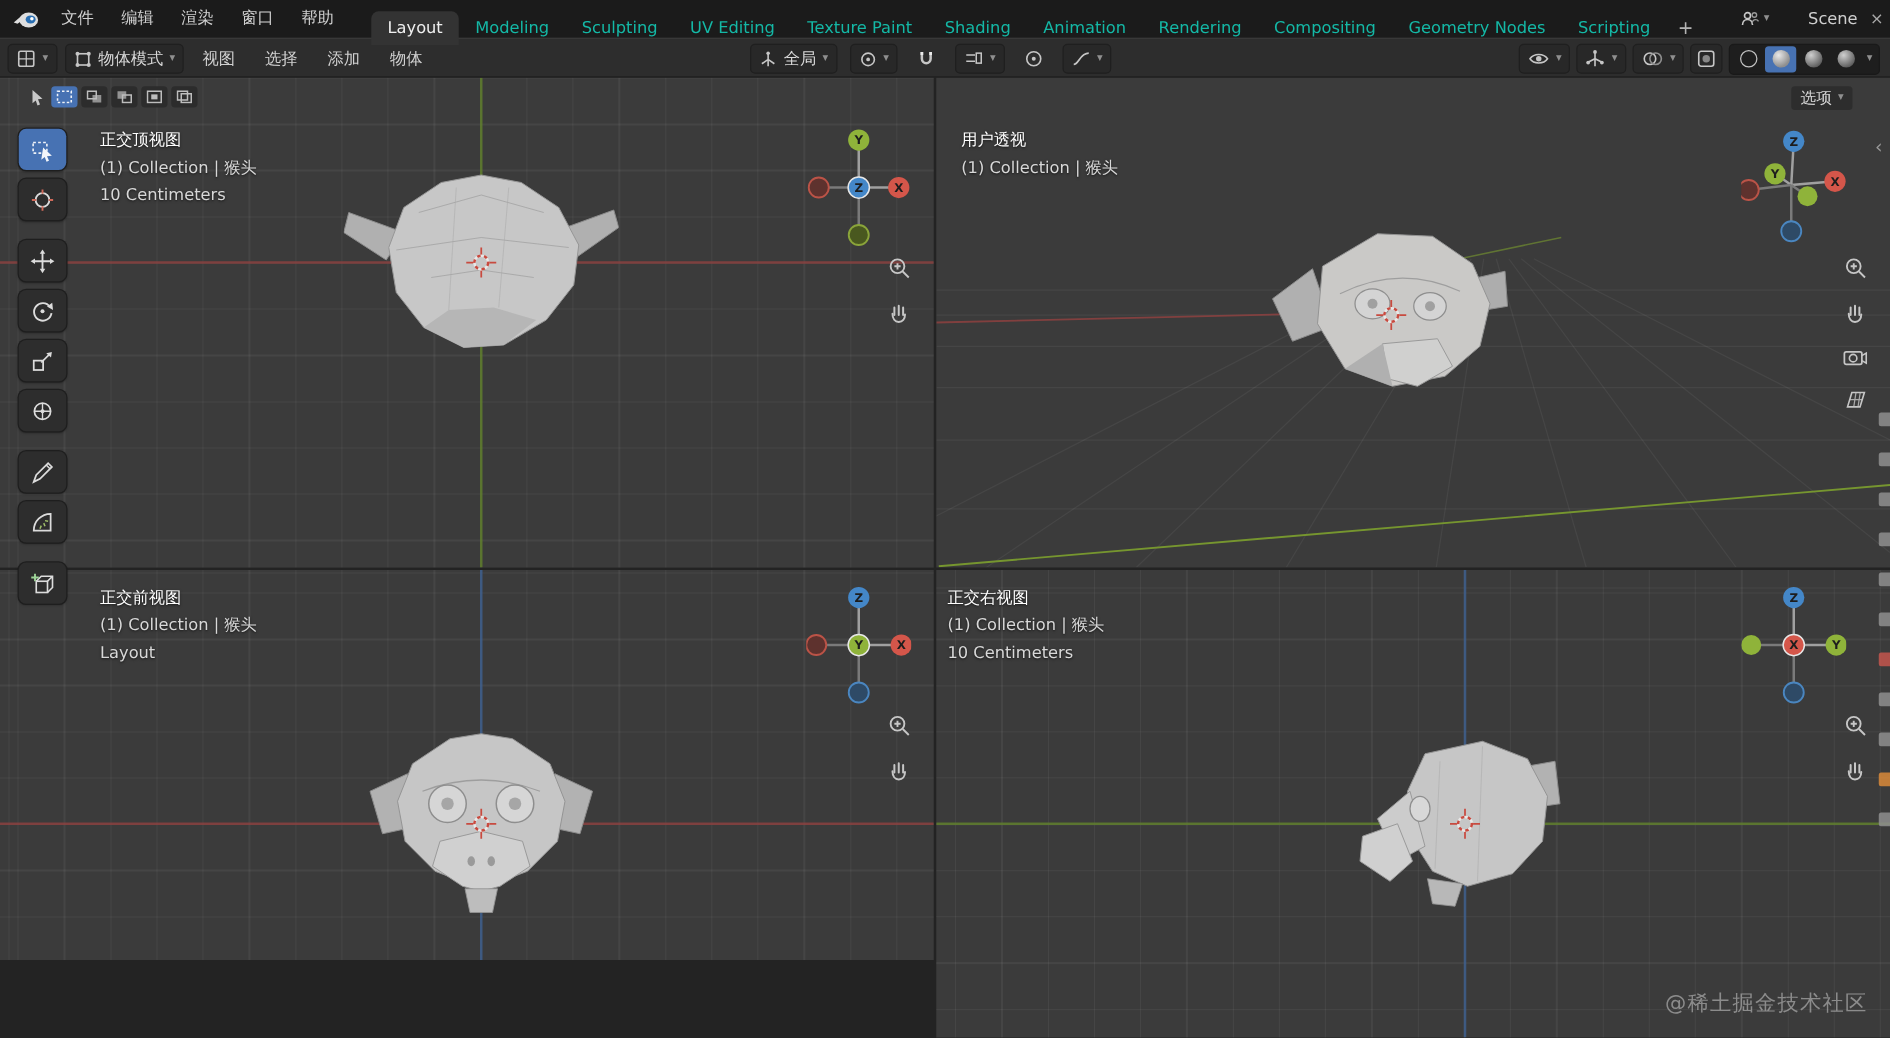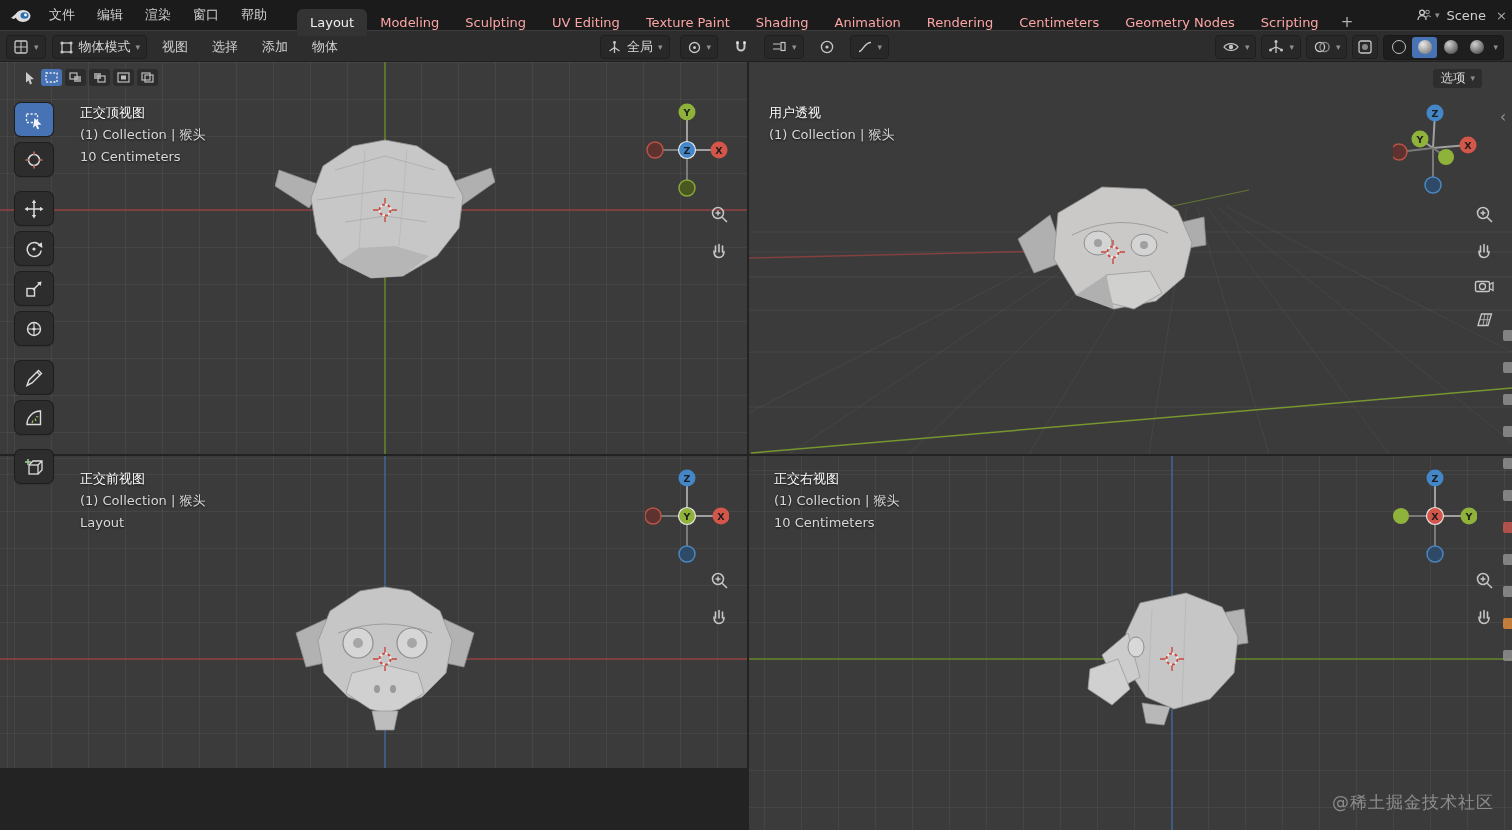--- a/index.html
+++ b/index.html
@@ -6,25 +6,25 @@
 html,body{width:1512px;height:830px;overflow:hidden;background:#232323;
   font-family:"DejaVu Sans","Liberation Sans",sans-serif;}
 svg{display:block;}
 
 
 .topbar{position:absolute;top:0;left:0;width:1512px;height:30px;background:#1b1b1b;
   display:flex;align-items:center;z-index:60;}
 .logo{margin:0 6px 0 10px;}
 .menu-item{color:#d0d0d0;font-size:13px;padding:0 11px;height:30px;line-height:30px;cursor:default;}
 .tabs{display:flex;align-items:flex-end;height:42px;margin-left:19px;}
-.tab{color:#fca5a5;font-size:13px;padding:0 13px;height:27px;line-height:27px;border-radius:6px 6px 0 0;white-space:nowrap;}
+.tab{color:#14b8a6;font-size:13px;padding:0 13px;height:27px;line-height:27px;border-radius:6px 6px 0 0;white-space:nowrap;}
 .tab.active{background:#333333;color:#efefef;}
 .add-tab{color:#b3b3b3;font-size:15px;padding:0 9px;line-height:27px;}
 .scene-cluster{position:absolute;right:0;top:0;height:30px;display:flex;align-items:center;gap:3px;padding-right:2px;color:#cfcfcf;font-size:13px;}
-.scene-label{padding:0 4px;}
+.scene-label{padding:0 4px;margin-left:24px;}
 .scene-close{color:#aaa;font-size:13px;padding:0 3px;}
 
 
 .header2{position:absolute;top:30px;left:0;width:1512px;height:32px;background:#2d2d2d;
   border-top:1px solid #3c3c3c;border-bottom:1px solid #1f1f1f;z-index:55;}
 .h2group{position:absolute;top:0;height:32px;display:flex;align-items:center;gap:6px;}
 .h2left{left:6px;}
 .h2center{left:600px;gap:10px;}
 .h2right{right:8px;gap:5px;}
 .dd{background:#282828;border:1px solid #1f1f1f;border-radius:4px;height:24px;display:flex;
@@ -105,21 +105,21 @@
   <span class="menu-item">帮助</span>
   <div class="tabs">
     <span class="tab active">Layout</span>
     <span class="tab">Modeling</span>
     <span class="tab">Sculpting</span>
     <span class="tab">UV Editing</span>
     <span class="tab">Texture Paint</span>
     <span class="tab">Shading</span>
     <span class="tab">Animation</span>
     <span class="tab">Rendering</span>
-    <span class="tab">Centimeters</span>
+    <span class="tab">Compositing</span>
     <span class="tab">Geometry Nodes</span>
     <span class="tab">Scripting</span>
     <span class="add-tab">+</span>
   </div>
   <div class="scene-cluster">
     <svg width="16" height="16" viewBox="0 0 16 16">
       <circle cx="6" cy="5.5" r="2.4" fill="none" stroke="#c8c8c8" stroke-width="1.3"></circle>
       <path d="M2 13 c0-3 2-4.4 4-4.4 s4 1.4 4 4.4" fill="none" stroke="#c8c8c8" stroke-width="1.3"></path>
       <circle cx="11.5" cy="5" r="1.8" fill="none" stroke="#9a9a9a" stroke-width="1.1"></circle>
       <path d="M9.5 12 c.3-2.3 1.4-3.3 3-3.3 1 0 1.8.5 2.3 1.4" fill="none" stroke="#9a9a9a" stroke-width="1.1"></path>
@@ -492,21 +492,21 @@
       <polygon points="60,118 88,122 82,140 64,138" fill="#b8b8b8" stroke="#949494" stroke-width=".7"></polygon>
       <path d="M70,24 L66,110 M104,12 L100,120" fill="none" stroke="#a8a8a8" stroke-width=".7" opacity=".6"></path>
     </svg>
 
     <svg class="cursor3d" style="left:423px;top:203px;" viewBox="0 0 26 26">
       <path d="M13 1 V7 M13 19 V25 M1 13 H7 M19 13 H25" stroke="#c84a3f" stroke-width="1.4"></path>
       <circle cx="13" cy="13" r="5.5" fill="none" stroke="#e8e8e8" stroke-width="2"></circle>
       <circle cx="13" cy="13" r="5.5" fill="none" stroke="#c84a3f" stroke-width="2" stroke-dasharray="2.8 2.8"></circle>
     </svg>
 
-    <div class="vp-info" style="left:9px;top:12px;margin-left:16px;">
+    <div class="vp-info" style="left:9px;top:12px;">
       <div class="t1">正交右视图</div>
       <div class="t2">(1) Collection | 猴头</div>
       <div class="t3">10 Centimeters</div>
     </div>
 
     <svg class="gizmo" style="left:644px;top:10px;" width="84" height="100" viewBox="0 0 84 100">
       <path d="M42 50 L42 12 M42 50 L76 50" stroke="#a0a0a0" stroke-width="2"></path>
       <path d="M42 50 L8 50 M42 50 L42 88" stroke="#7a7a7a" stroke-width="2"></path>
       <circle cx="8" cy="50" r="8" fill="#8fb33a"></circle>
       <circle cx="42" cy="88" r="8" fill="#2e4a66" stroke="#4a86c0" stroke-width="1.5"></circle>

